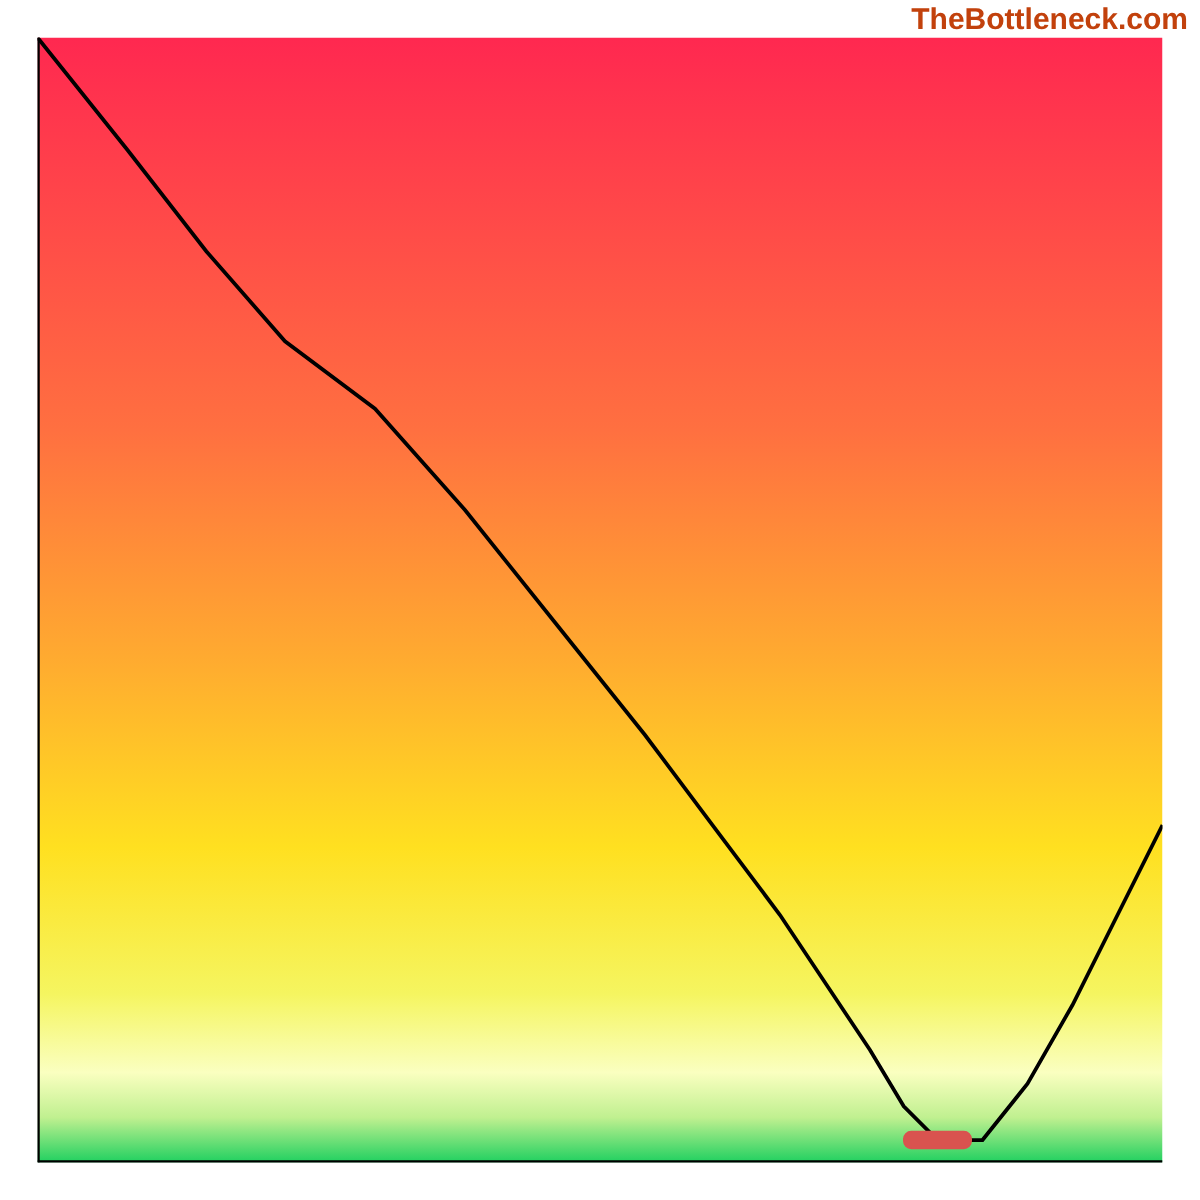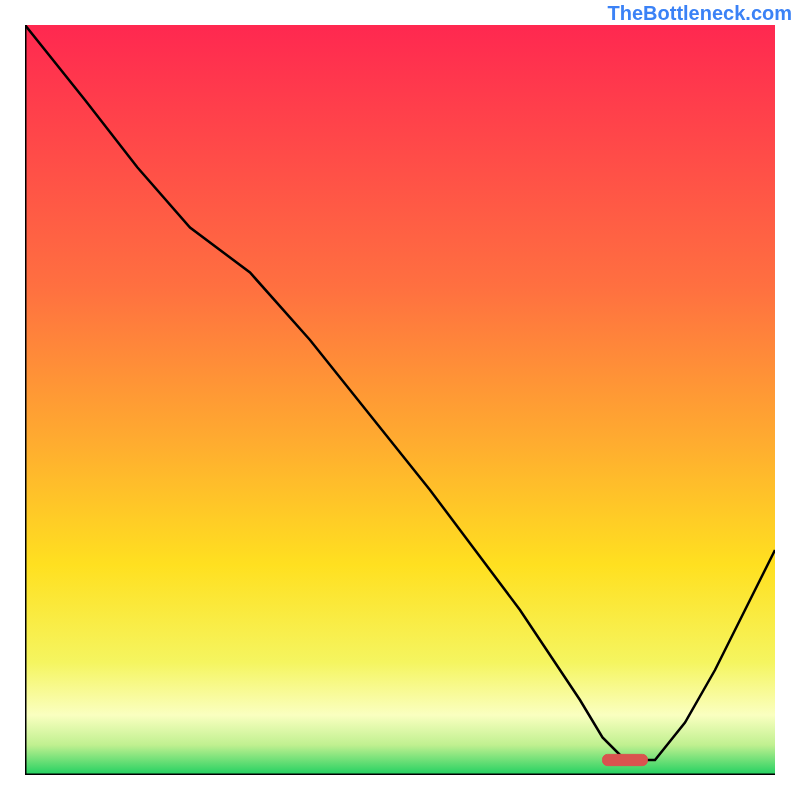--- a/index.html
+++ b/index.html
@@ -10,21 +10,21 @@
     background: #ffffff;
     position: relative;
     font-family: Arial, sans-serif;
   }
   .watermark {
     position: absolute;
     top: 2px;
     right: 8px;
     font-size: 20px;
     font-weight: bold;
-    color: #3b82f6;
+    color: #c2410c;
     z-index: 10;
   }
   .chart-container {
     position: absolute;
     top: 25px;
     left: 25px;
     width: 750px;
     height: 750px;
     box-sizing: border-box;
   }

